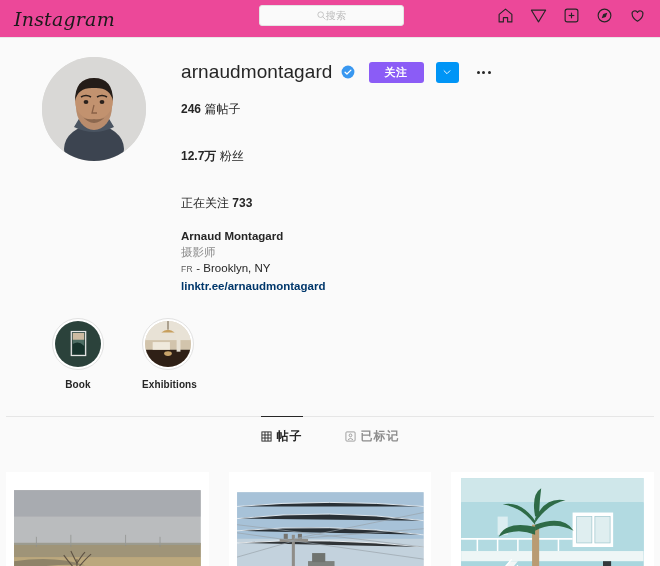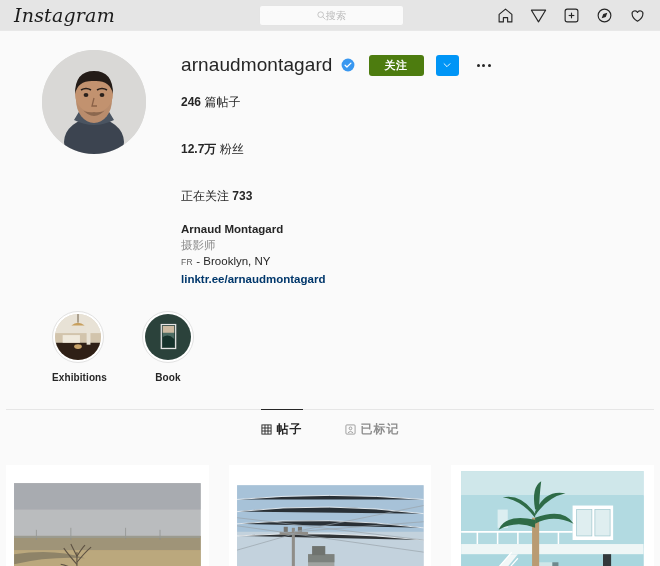--- a/index.html
+++ b/index.html
@@ -6,22 +6,22 @@
   html, body {
     width: 660px; height: 566px;
     background: #fafafa;
     font-family: "Liberation Sans", "DejaVu Sans", sans-serif;
     color: #262626;
     overflow: hidden;
   }
 
   
   .header {
-    height: 31px;
-    background: #e5e5e5;
+    height: 38px;
+    background: #ec4899;
     border-bottom: 1px solid #e8e8e8;
     display: flex;
     align-items: center;
     padding: 8px 14px;
     position: relative;
   }
   .logo {
     font-family: "DejaVu Serif", "Liberation Serif", serif;
     font-size: 19px;
     font-style: italic;
@@ -89,21 +89,21 @@
     height: 26px;
   }
   .username {
     font-size: 19px;
     font-weight: 300;
     color: #262626;
     letter-spacing: 0.1px;
   }
   .verified { width: 14px; height: 14px; display:block; }
   .btn-follow {
-    background: #4d7c0f;
+    background: #8b5cf6;
     color: #ffffff;
     font-size: 11px;
     font-weight: bold;
     border: none;
     border-radius: 3px;
     height: 21px;
     padding: 0 16px;
     cursor: pointer;
     letter-spacing: 0.5px;
     margin-left: 6px;
@@ -344,48 +344,48 @@
 
     </div>
   </div>
 
   <div class="highlights">
 
     <div class="hl">
       <div class="hl-ring">
         <div class="hl-img">
           <svg viewBox="0 0 48 48">
+            <rect width="48" height="48" fill="#2b423b"></rect>
+            <rect x="17" y="11" width="15" height="25" fill="none" stroke="#e6e6e6" stroke-width="1.3"></rect>
+            <rect x="18.5" y="12.5" width="12" height="22" fill="#4d6d64"></rect>
+            <path d="M18.5 12.5h12v7h-12z" fill="#cdbba2"></path>
+            <path d="M18.5 24 q6 -4 12 2 v8.5 h-12z" fill="#16332c"></path>
+          </svg>
+        </div>
+      </div>
+      <div class="hl-label">Book</div>
+    </div>
+
+    <div class="hl">
+      <div class="hl-ring">
+        <div class="hl-img">
+          <svg viewBox="0 0 48 48">
             <rect width="48" height="48" fill="#dfd6c6"></rect>
             <rect y="0" width="48" height="20" fill="#e8e2d6"></rect>
             <rect y="20" width="48" height="10" fill="#d2c4ac"></rect>
             <rect y="30" width="48" height="18" fill="#2f2016"></rect>
             <line x1="24" y1="0" x2="24" y2="9" stroke="#6b5a42" stroke-width="1"></line>
             <path d="M17 12 q7 -6 14 0z" fill="#c79f5d"></path>
             <rect x="33" y="8" width="4" height="24" fill="#e9e3d6"></rect>
             <ellipse cx="24" cy="34" rx="4" ry="2.5" fill="#c9a46a"></ellipse>
             <rect x="8" y="22" width="18" height="8" fill="#efe9dc"></rect>
           </svg>
         </div>
       </div>
       <div class="hl-label">Exhibitions</div>
-    </div>
-
-    <div class="hl">
-      <div class="hl-ring">
-        <div class="hl-img">
-          <svg viewBox="0 0 48 48">
-            <rect width="48" height="48" fill="#2b423b"></rect>
-            <rect x="17" y="11" width="15" height="25" fill="none" stroke="#e6e6e6" stroke-width="1.3"></rect>
-            <rect x="18.5" y="12.5" width="12" height="22" fill="#4d6d64"></rect>
-            <path d="M18.5 12.5h12v7h-12z" fill="#cdbba2"></path>
-            <path d="M18.5 24 q6 -4 12 2 v8.5 h-12z" fill="#16332c"></path>
-          </svg>
-        </div>
-      </div>
-      <div class="hl-label">Book</div>
     </div>
 
   </div>
 
   <div class="tabs-wrap">
     <div class="tab active">
       <svg width="11" height="11" viewBox="0 0 24 24">
         <rect x="2" y="2" width="20" height="20" fill="none" stroke="#262626" stroke-width="2"></rect>
         <line x1="2" y1="8.7" x2="22" y2="8.7" stroke="#262626" stroke-width="2"></line>
         <line x1="2" y1="15.3" x2="22" y2="15.3" stroke="#262626" stroke-width="2"></line>

